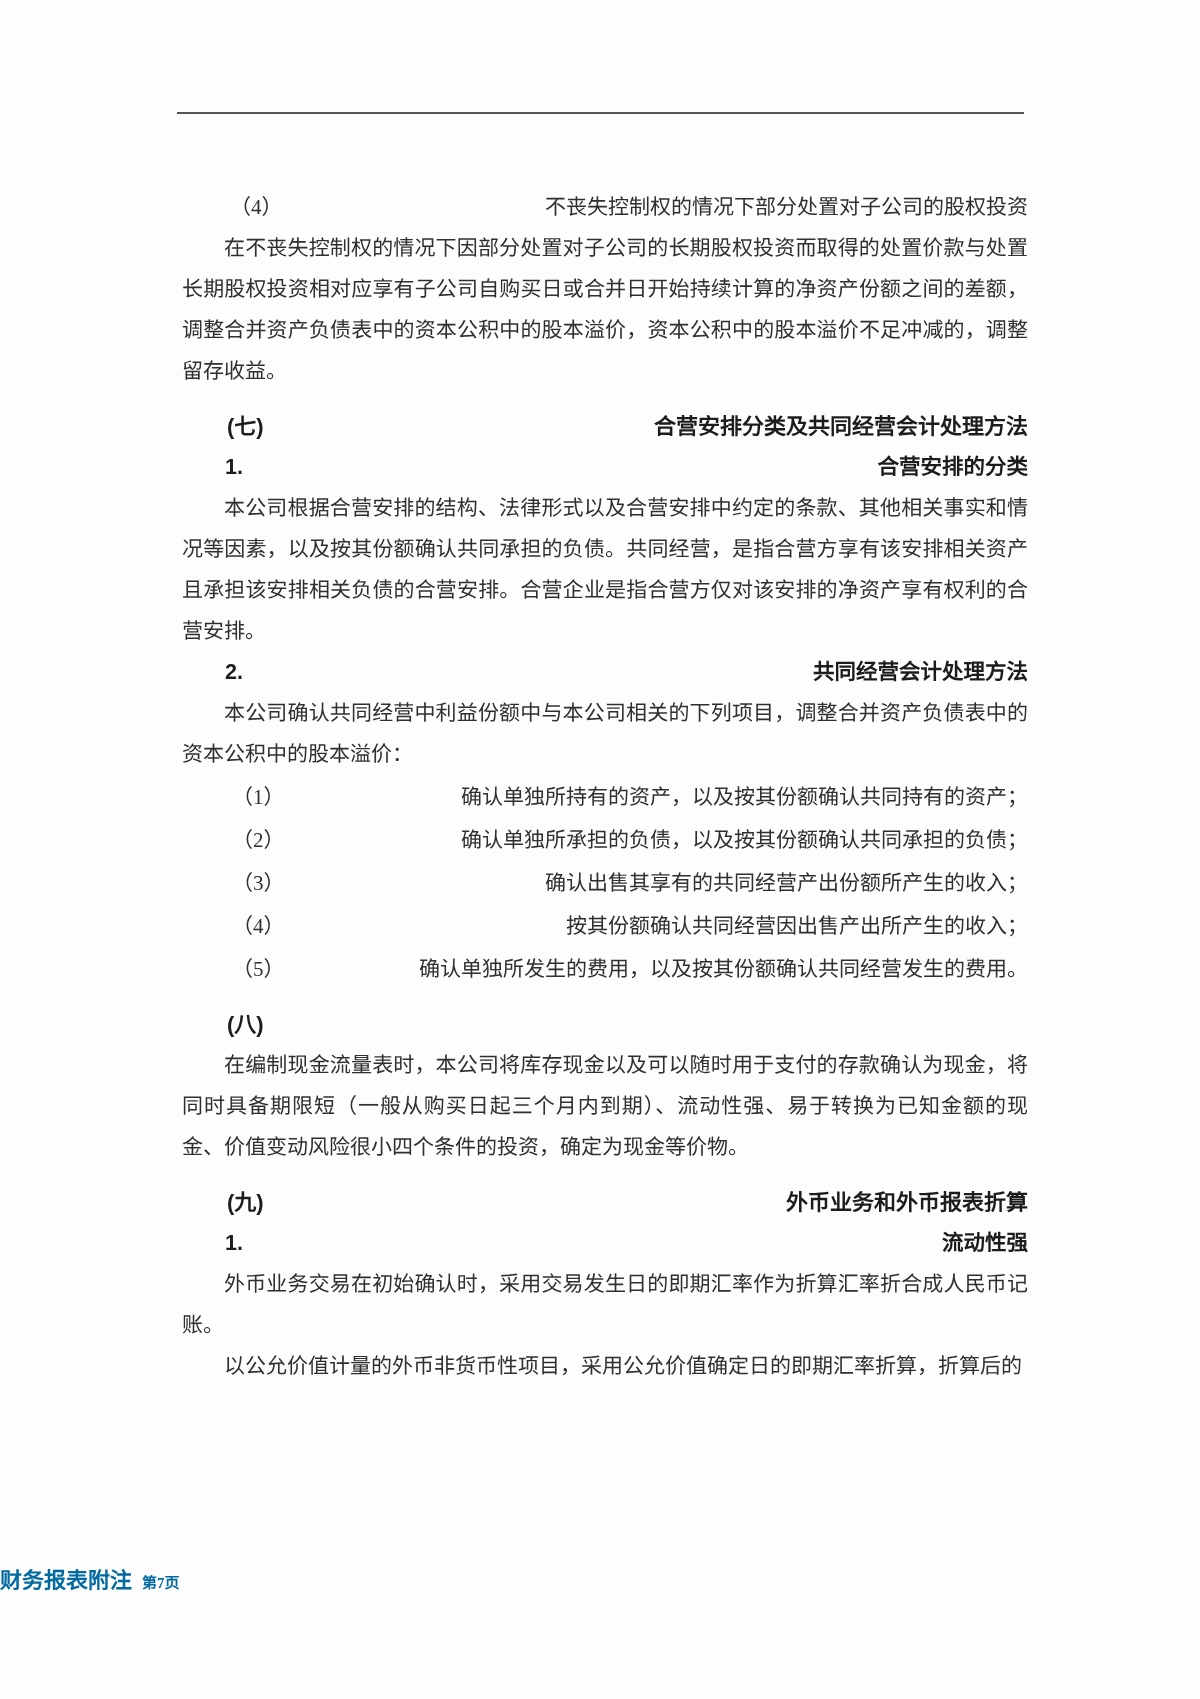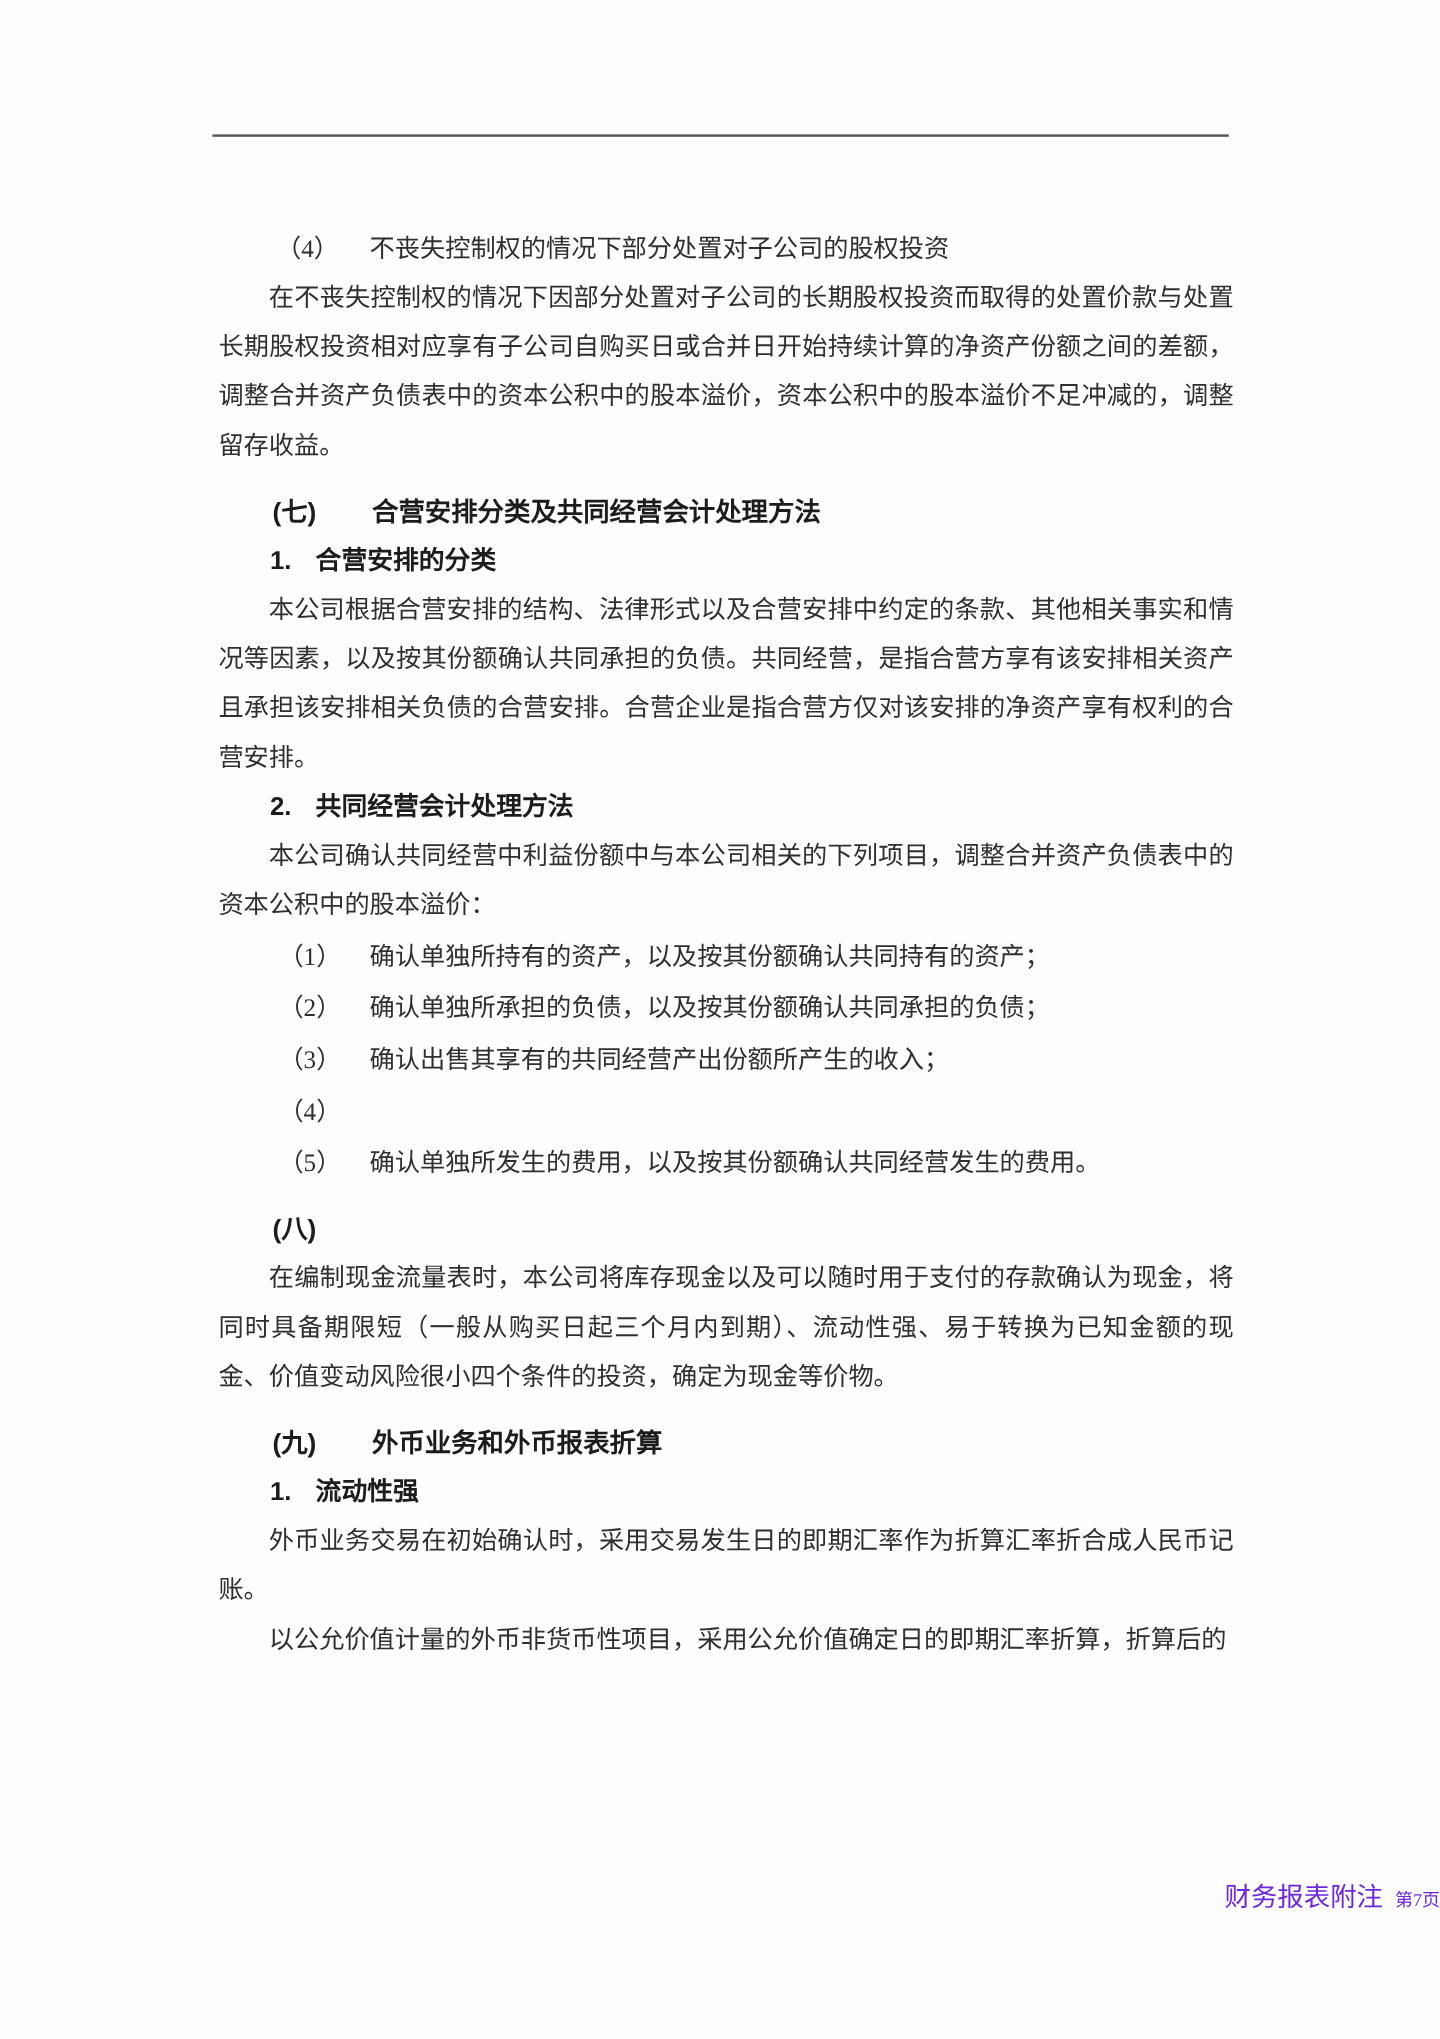--- a/index.html
+++ b/index.html
@@ -60,29 +60,30 @@
     font-size: 21.5px;
     color: #1c1c1c;
   }
   .h-sub .num { flex: 0 0 38px; }
   .list-item {
     display: flex;
     padding-left: 50px;
     margin-top: 2px;
   }
   .list-item .num { flex: 0 0 76px; }
-  .txt { flex: 1 1 auto; }
+  .txt { flex: 1 1 auto; text-align: right; }
   .footer {
     position: absolute;
     left: 0;
     top: 1560px;
     width: 100%;
-    text-align: right;
-    color: #6d28d9;
+    text-align: left;
+    color: #0369a1;
     line-height: 41px;
+    font-weight: bold;
   }
   .footer-title { font-size: 22px; }
   .footer-page { font-size: 15px; margin-left: 10px; }
 </style>
 </head>
 <body>
 
 <div class="page">
 
   <div class="top-rule"></div>
@@ -122,20 +123,21 @@
     <div class="list-item">
       <span class="num">（2）</span>
       <span class="txt">确认单独所承担的负债，以及按其份额确认共同承担的负债；</span>
     </div>
     <div class="list-item">
       <span class="num">（3）</span>
       <span class="txt">确认出售其享有的共同经营产出份额所产生的收入；</span>
     </div>
     <div class="list-item">
       <span class="num">（4）</span>
+      <span class="txt">按其份额确认共同经营因出售产出所产生的收入；</span>
     </div>
     <div class="list-item">
       <span class="num">（5）</span>
       <span class="txt">确认单独所发生的费用，以及按其份额确认共同经营发生的费用。</span>
     </div>
 
     <div class="h-sec">
       <span class="num">(八)</span>
     </div>
 

